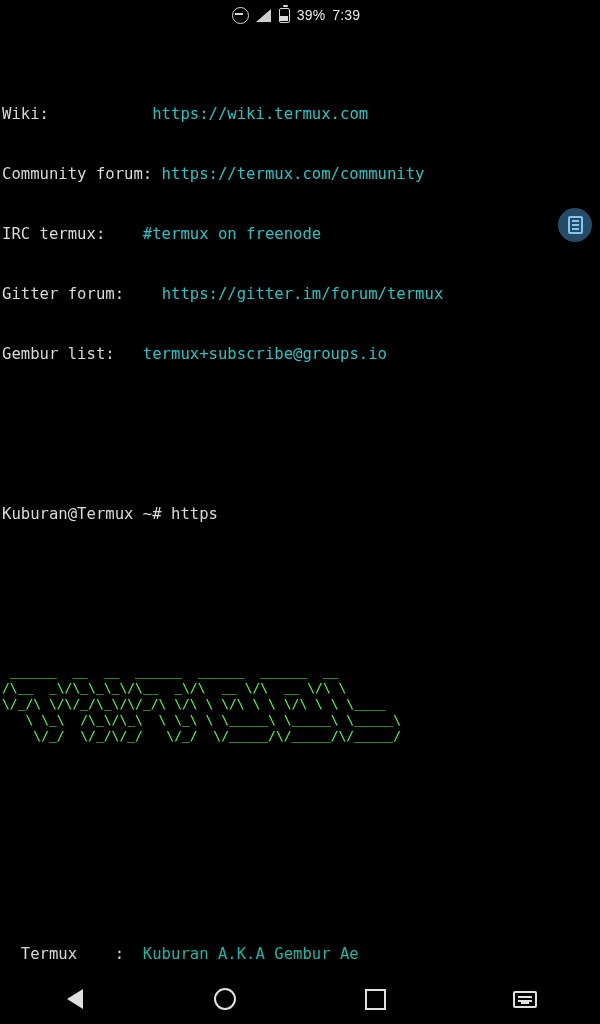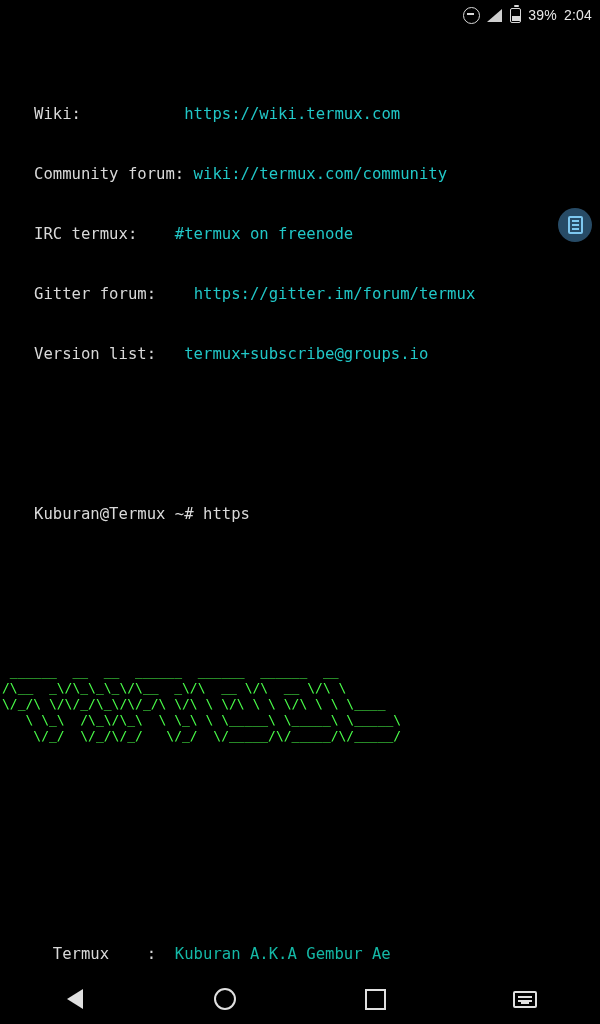--- a/index.html
+++ b/index.html
@@ -22,21 +22,21 @@
 
   
   .statusbar {
     position: absolute;
     top: 0; left: 0;
     width: 600px;
     height: 30px;
     background: #000000;
     display: flex;
     align-items: center;
-    justify-content: flex-end;
+    justify-content: center;
     padding-right: 8px;
     box-sizing: border-box;
   }
   .status-icons {
     display: flex;
     align-items: center;
     gap: 7px;
   }
   .ic {
     display: inline-block;
@@ -105,21 +105,21 @@
     height: 944px;
     background: #000000;
     padding: 14px 0 0 2px;
     box-sizing: border-box;
     font-family: "DejaVu Sans Mono", monospace;
     font-size: 15.6px;
     line-height: 20px;
     white-space: pre;
     color: #cfcfcf;
   }
-  .row { white-space: pre; margin-left: 32px; }
+  .row { white-space: pre; }
   .white  { color: #d9d9d9; }
   .cyan   { color: #21c7c7; }
   .brcyan { color: #14b8a6; }
   .blank  { height: 20px; }
 
   .ascii {
     color: #4aff4a;
     font-family: "DejaVu Sans Mono", monospace;
     font-size: 13px;
     line-height: 16px;
@@ -217,31 +217,31 @@
 <body>
 
 <div class="screen">
 
   <div class="statusbar">
     <div class="status-icons">
       <span class="ic dnd-icon"></span>
       <span class="ic signal-icon"></span>
       <span class="ic battery-icon"></span>
       <span class="status-text">39%</span>
-      <span class="status-text">2:04</span>
+      <span class="status-text">7:39</span>
     </div>
   </div>
 
   <div class="terminal">
 
     <div class="row"><span class="white">Wiki:</span><span class="white">           </span><span class="cyan">https://wiki.termux.com</span></div>
-    <div class="row"><span class="white">Community forum:</span><span class="white"> </span><span class="cyan">wiki://termux.com/community</span></div>
+    <div class="row"><span class="white">Community forum:</span><span class="white"> </span><span class="cyan">https://termux.com/community</span></div>
     <div class="row"><span class="white">IRC termux:</span><span class="white">    </span><span class="cyan">#termux on freenode</span></div>
     <div class="row"><span class="white">Gitter forum:</span><span class="white">    </span><span class="cyan">https://gitter.im/forum/termux</span></div>
-    <div class="row"><span class="white">Version list:</span><span class="white">   </span><span class="cyan">termux+subscribe@groups.io</span></div>
+    <div class="row"><span class="white">Gembur list:</span><span class="white">   </span><span class="cyan">termux+subscribe@groups.io</span></div>
 
     <div class="blank"></div>
 
     <div class="row"><span class="white">Kuburan@Termux ~# </span><span class="white">https</span></div>
 
     <div class="blank"></div>
 
     <div class="ascii"><span> ______  __  __  ______  ______  ______  __       </span>
 <span>/\__  _\/\_\_\_\/\__  _\/\  __ \/\  __ \/\ \      </span>
 <span>\/_/\ \/\/_/\_\/\/_/\ \/\ \ \/\ \ \ \/\ \ \ \____ </span>

